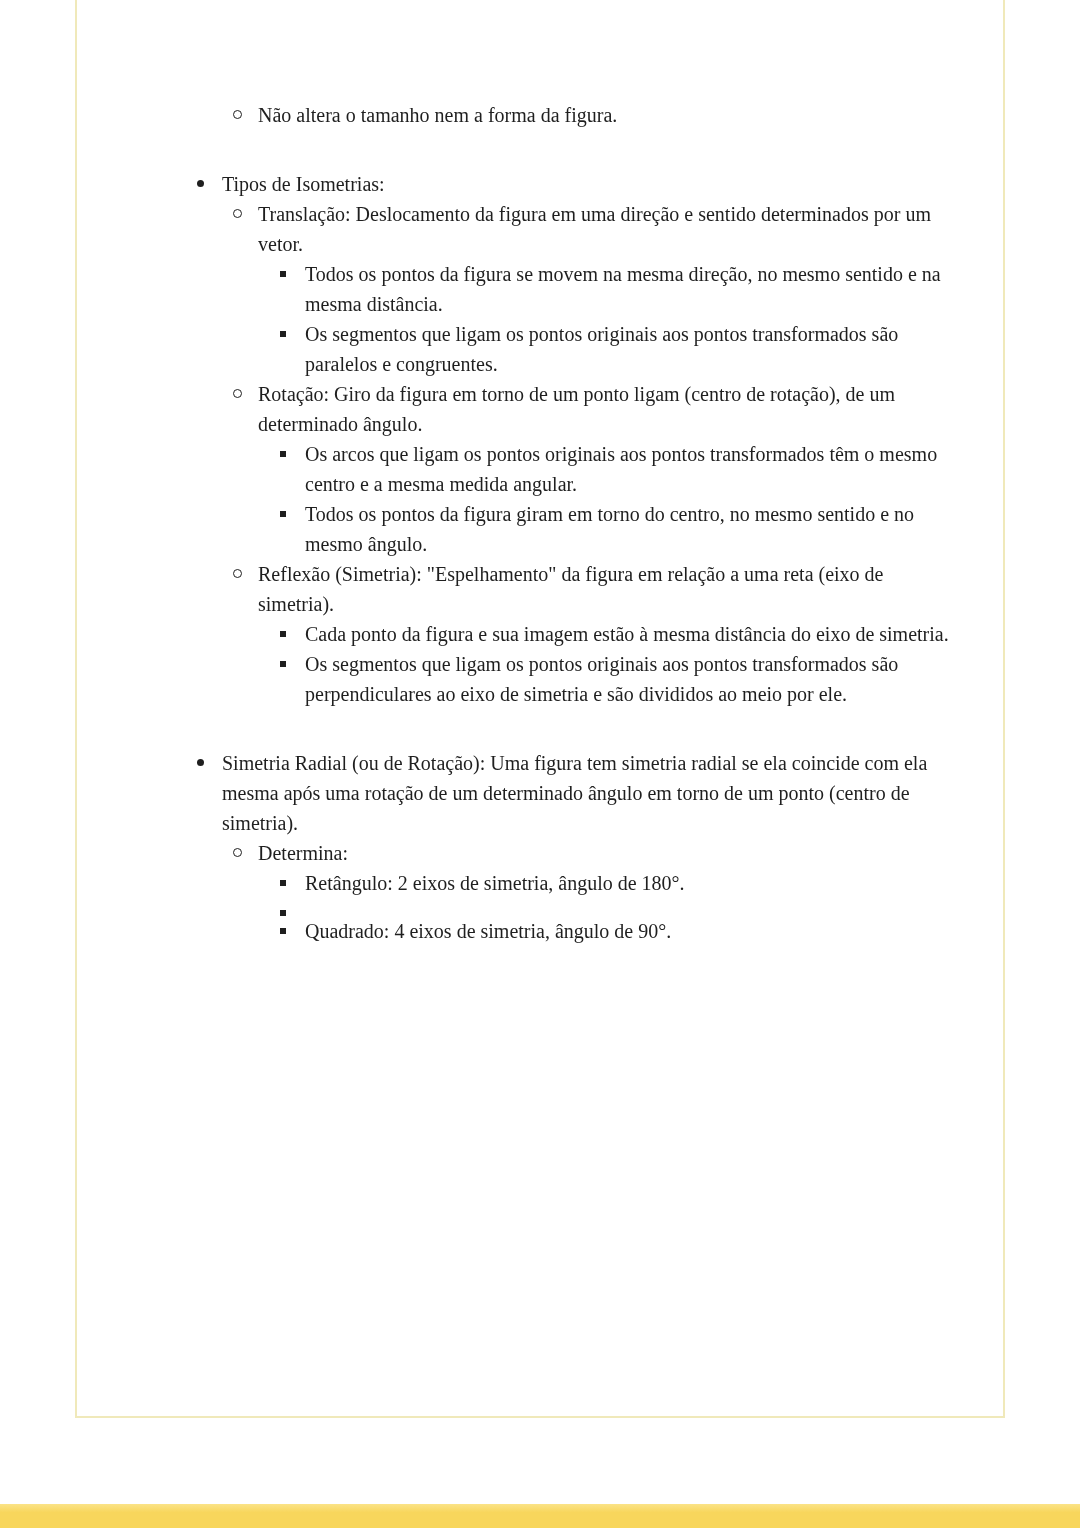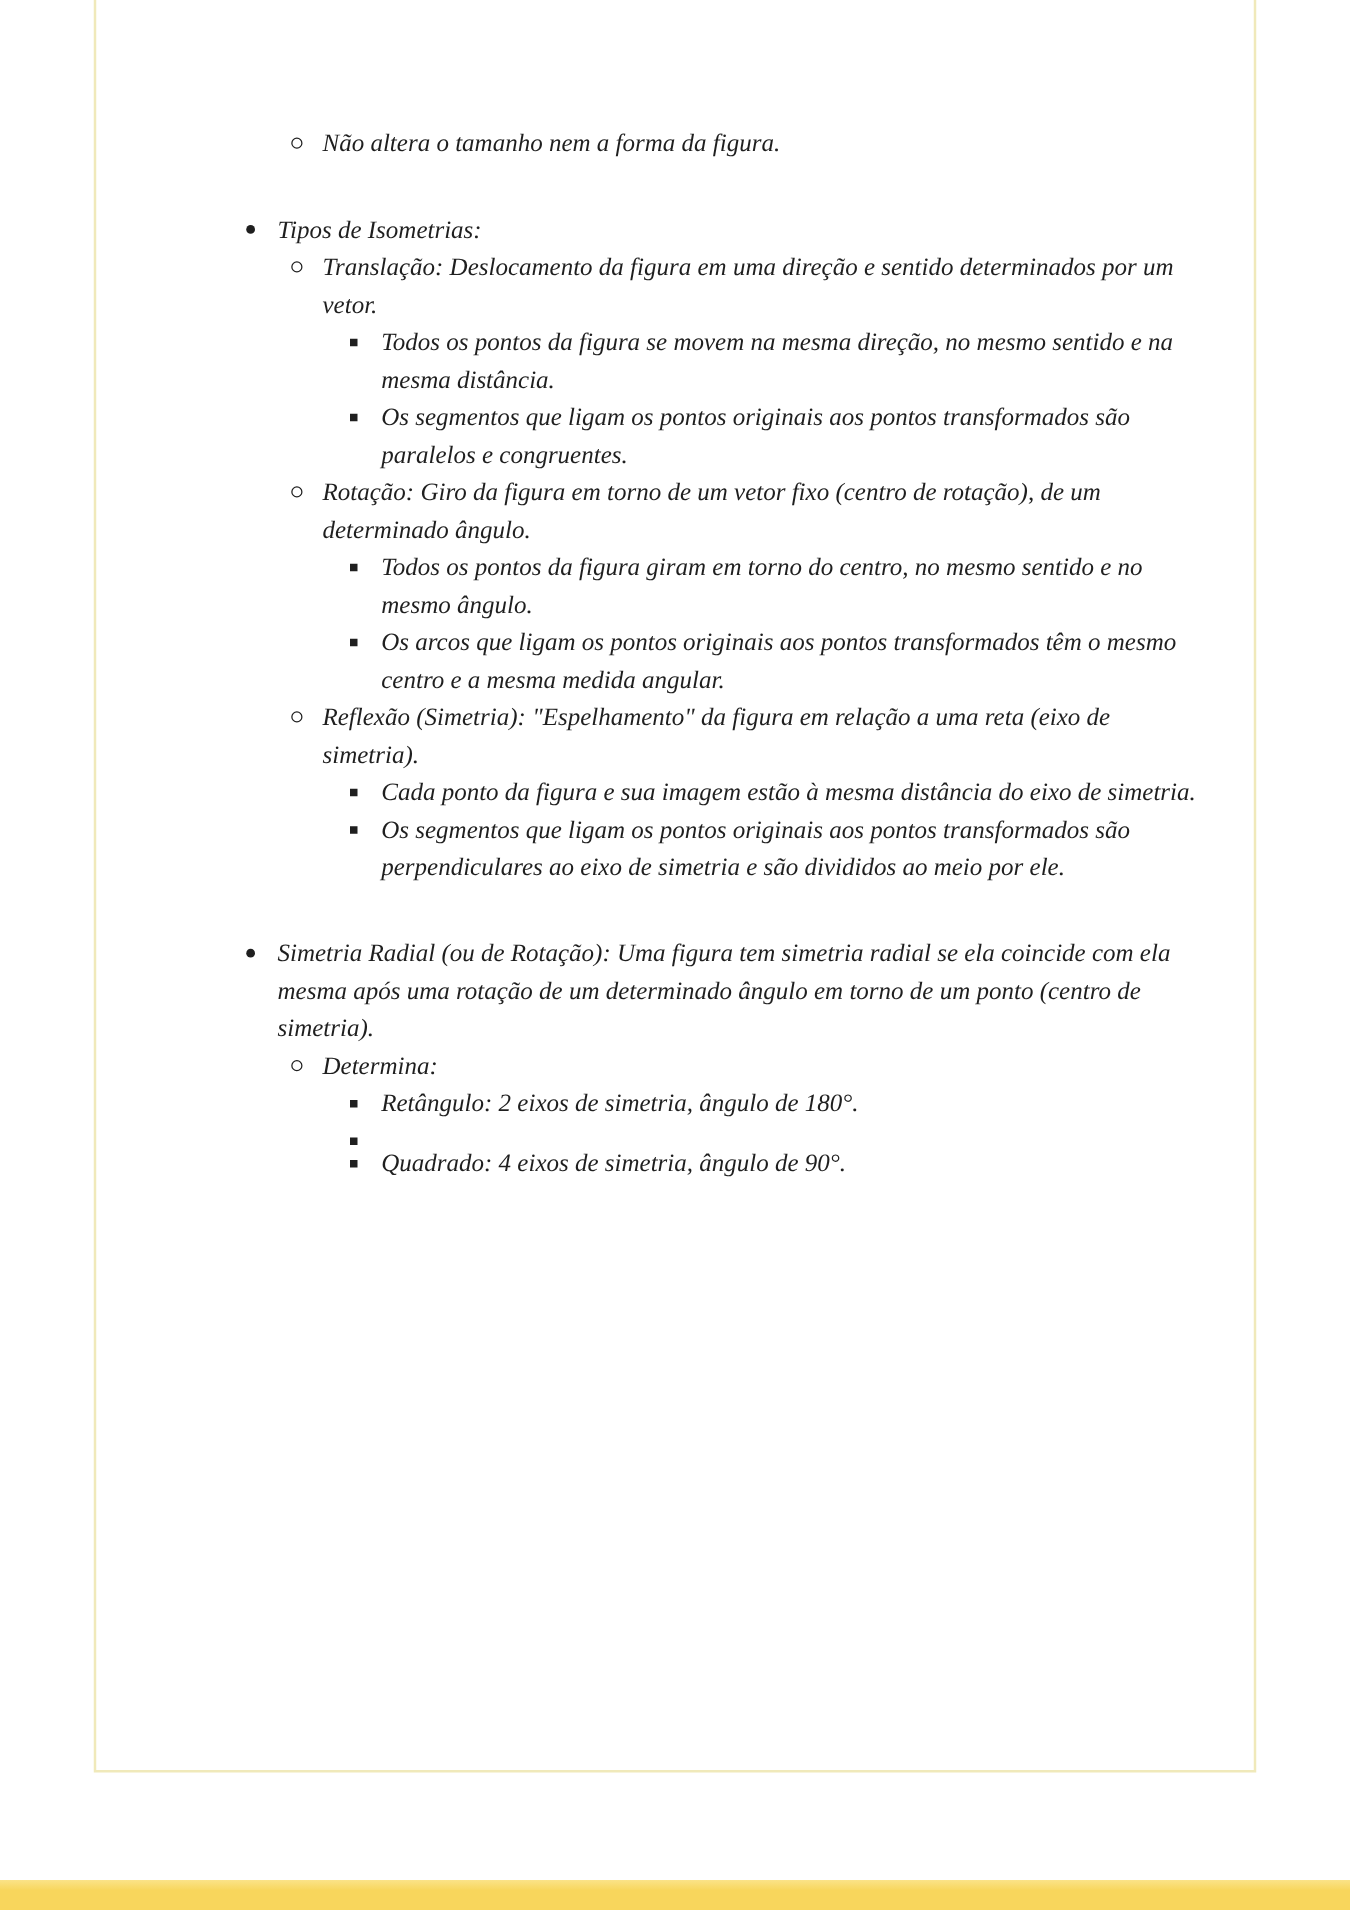--- a/index.html
+++ b/index.html
@@ -60,21 +60,20 @@
     margin-top:10px;
   }
   .shape.square{
     width:6px;height:6px;
     background:var(--text-color);
     margin-top:12px;
   }
   .text{
     flex:1;
     white-space:pre-wrap;
-    font-style:italic;
   }
   .footer-bar{
     position:absolute;
     left:0;
     bottom:0;
     width:1080px;
     height:24px;
     background:linear-gradient(180deg,var(--footer-top) 0%,var(--footer-color) 35%,var(--footer-color) 100%);
   }
 </style>
@@ -113,36 +112,36 @@
         <span class="marker">
           <span class="shape square"></span>
         </span>
         <span class="text">Os segmentos que ligam os pontos originais aos pontos transformados são
 paralelos e congruentes.</span>
       </div>
       <div class="row l2">
         <span class="marker">
           <span class="shape circle"></span>
         </span>
-        <span class="text">Rotação: Giro da figura em torno de um vetor fixo (centro de rotação), de um
+        <span class="text">Rotação: Giro da figura em torno de um ponto ligam (centro de rotação), de um
 determinado ângulo.</span>
+      </div>
+      <div class="row l3">
+        <span class="marker">
+          <span class="shape square"></span>
+        </span>
+        <span class="text">Os arcos que ligam os pontos originais aos pontos transformados têm o mesmo
+centro e a mesma medida angular.</span>
       </div>
       <div class="row l3">
         <span class="marker">
           <span class="shape square"></span>
         </span>
         <span class="text">Todos os pontos da figura giram em torno do centro, no mesmo sentido e no
 mesmo ângulo.</span>
-      </div>
-      <div class="row l3">
-        <span class="marker">
-          <span class="shape square"></span>
-        </span>
-        <span class="text">Os arcos que ligam os pontos originais aos pontos transformados têm o mesmo
-centro e a mesma medida angular.</span>
       </div>
       <div class="row l2">
         <span class="marker">
           <span class="shape circle"></span>
         </span>
         <span class="text">Reflexão (Simetria): "Espelhamento" da figura em relação a uma reta (eixo de
 simetria).</span>
       </div>
       <div class="row l3">
         <span class="marker">

